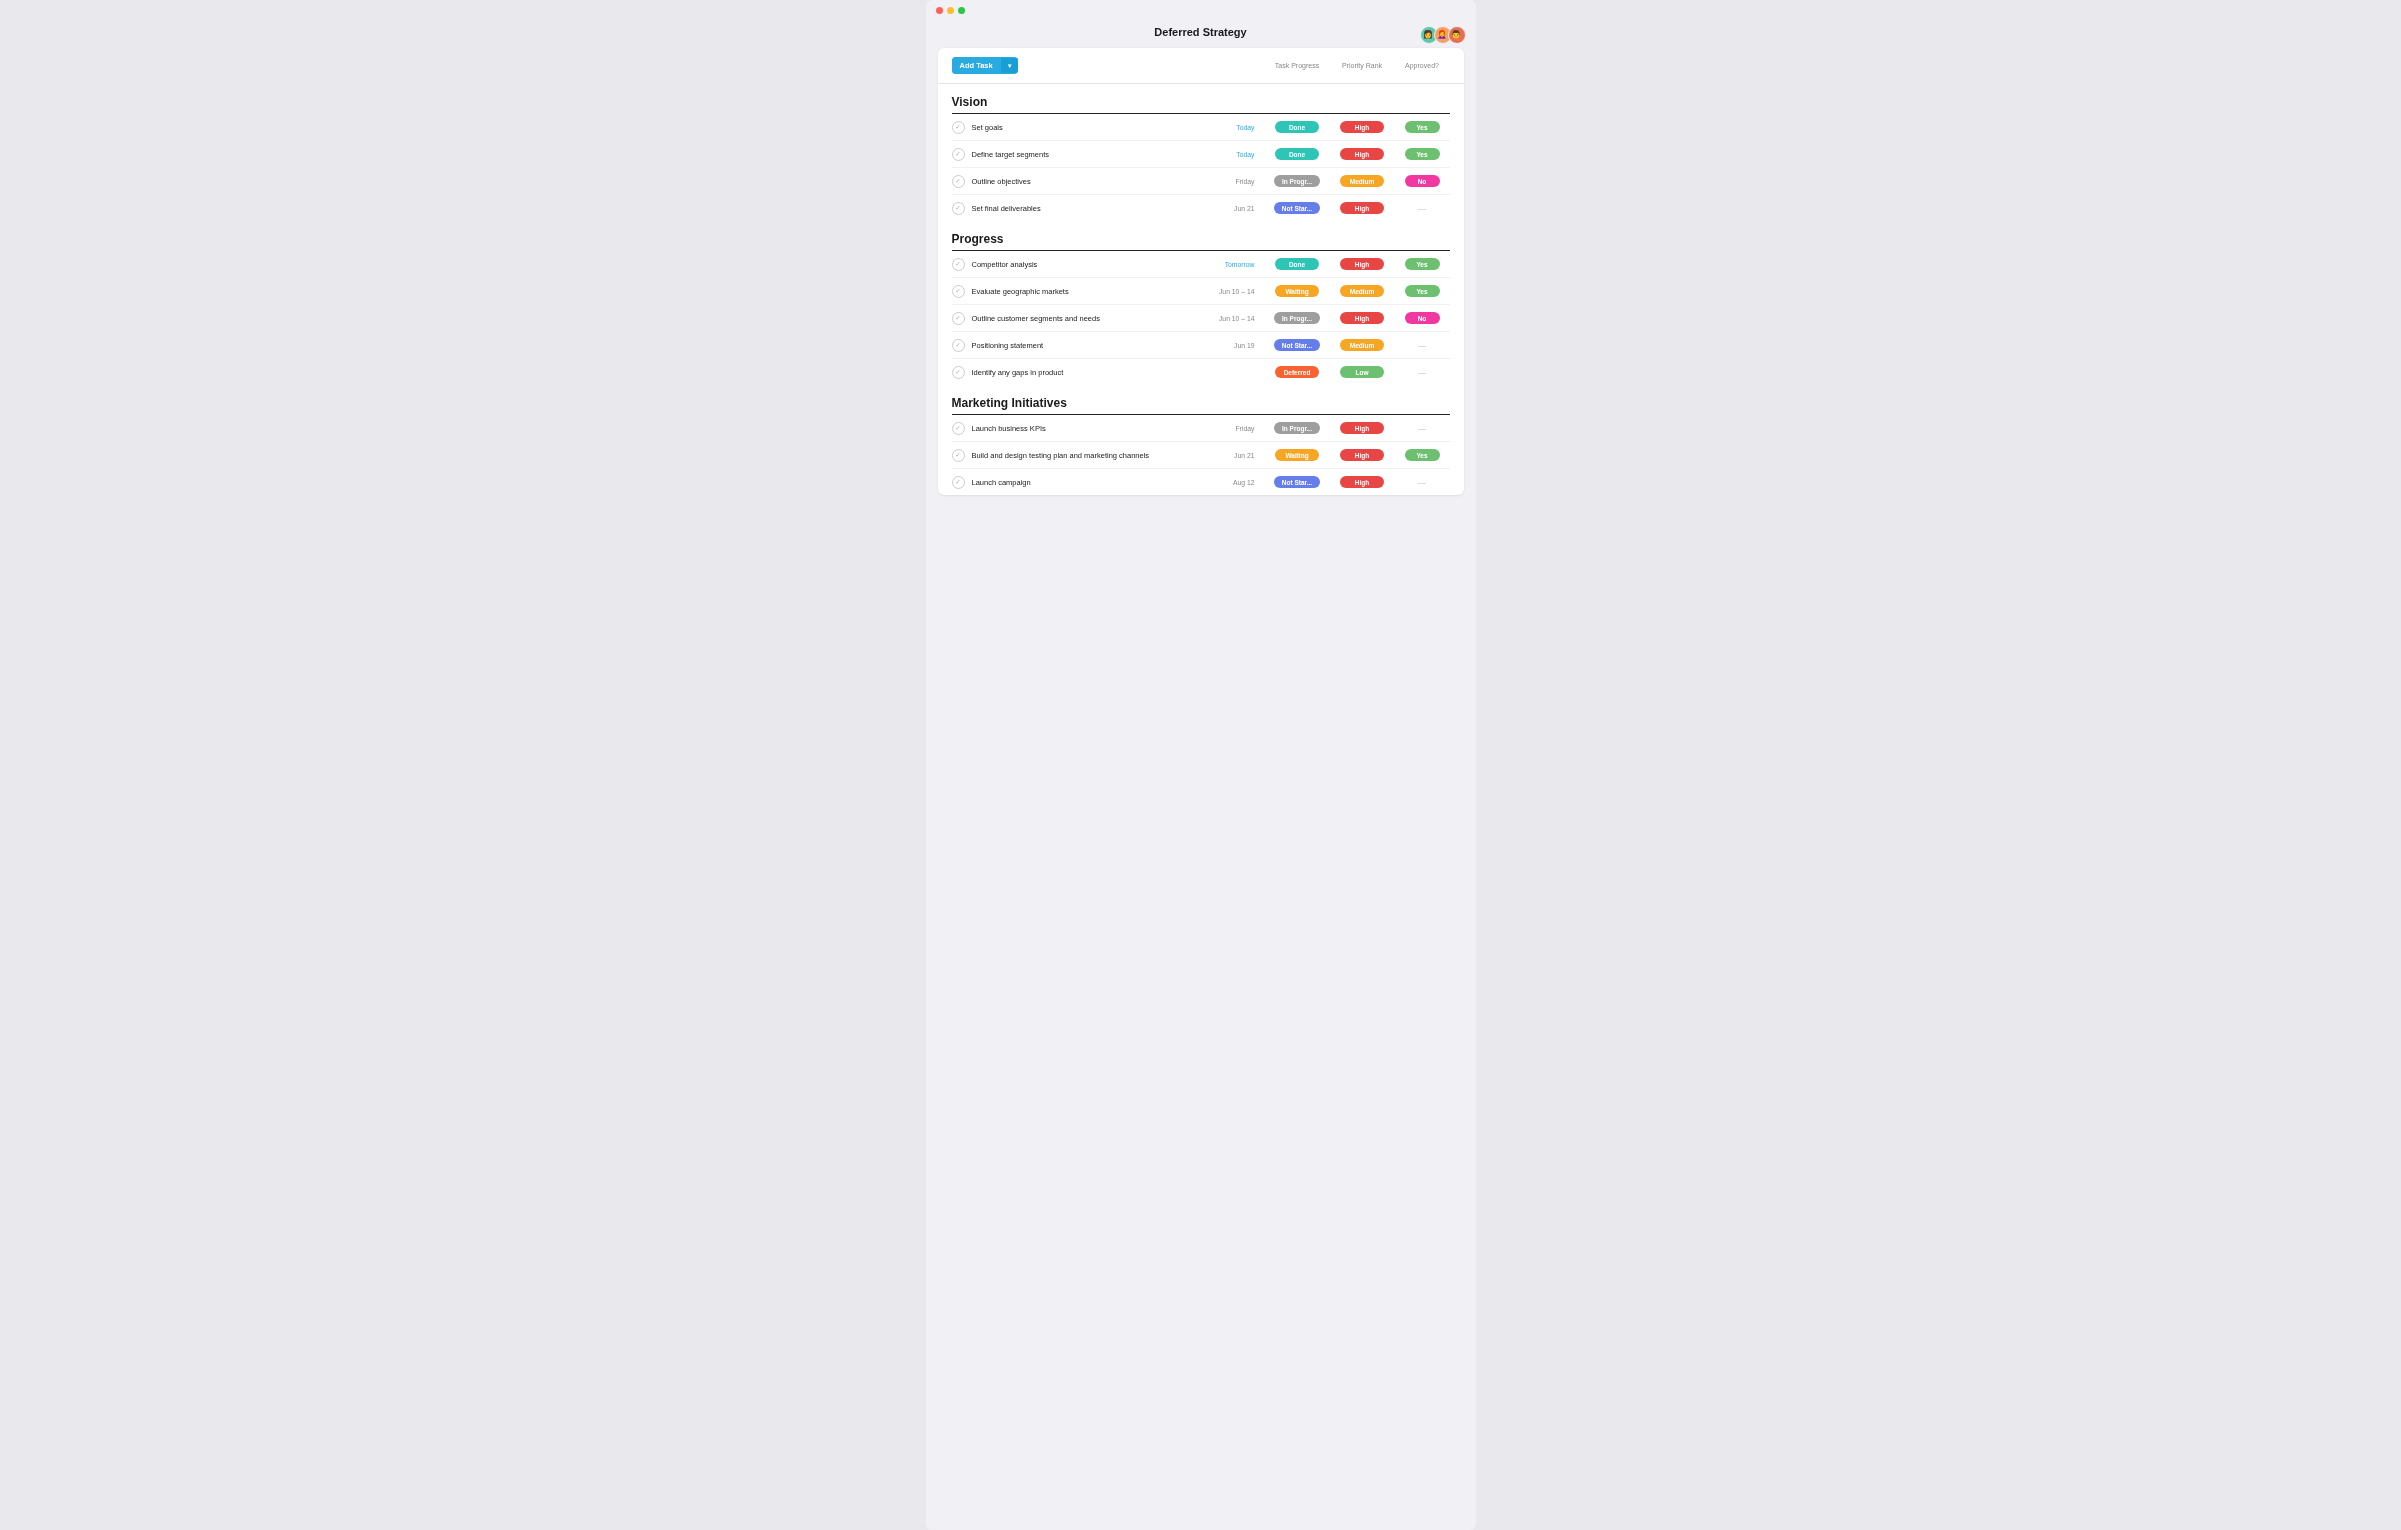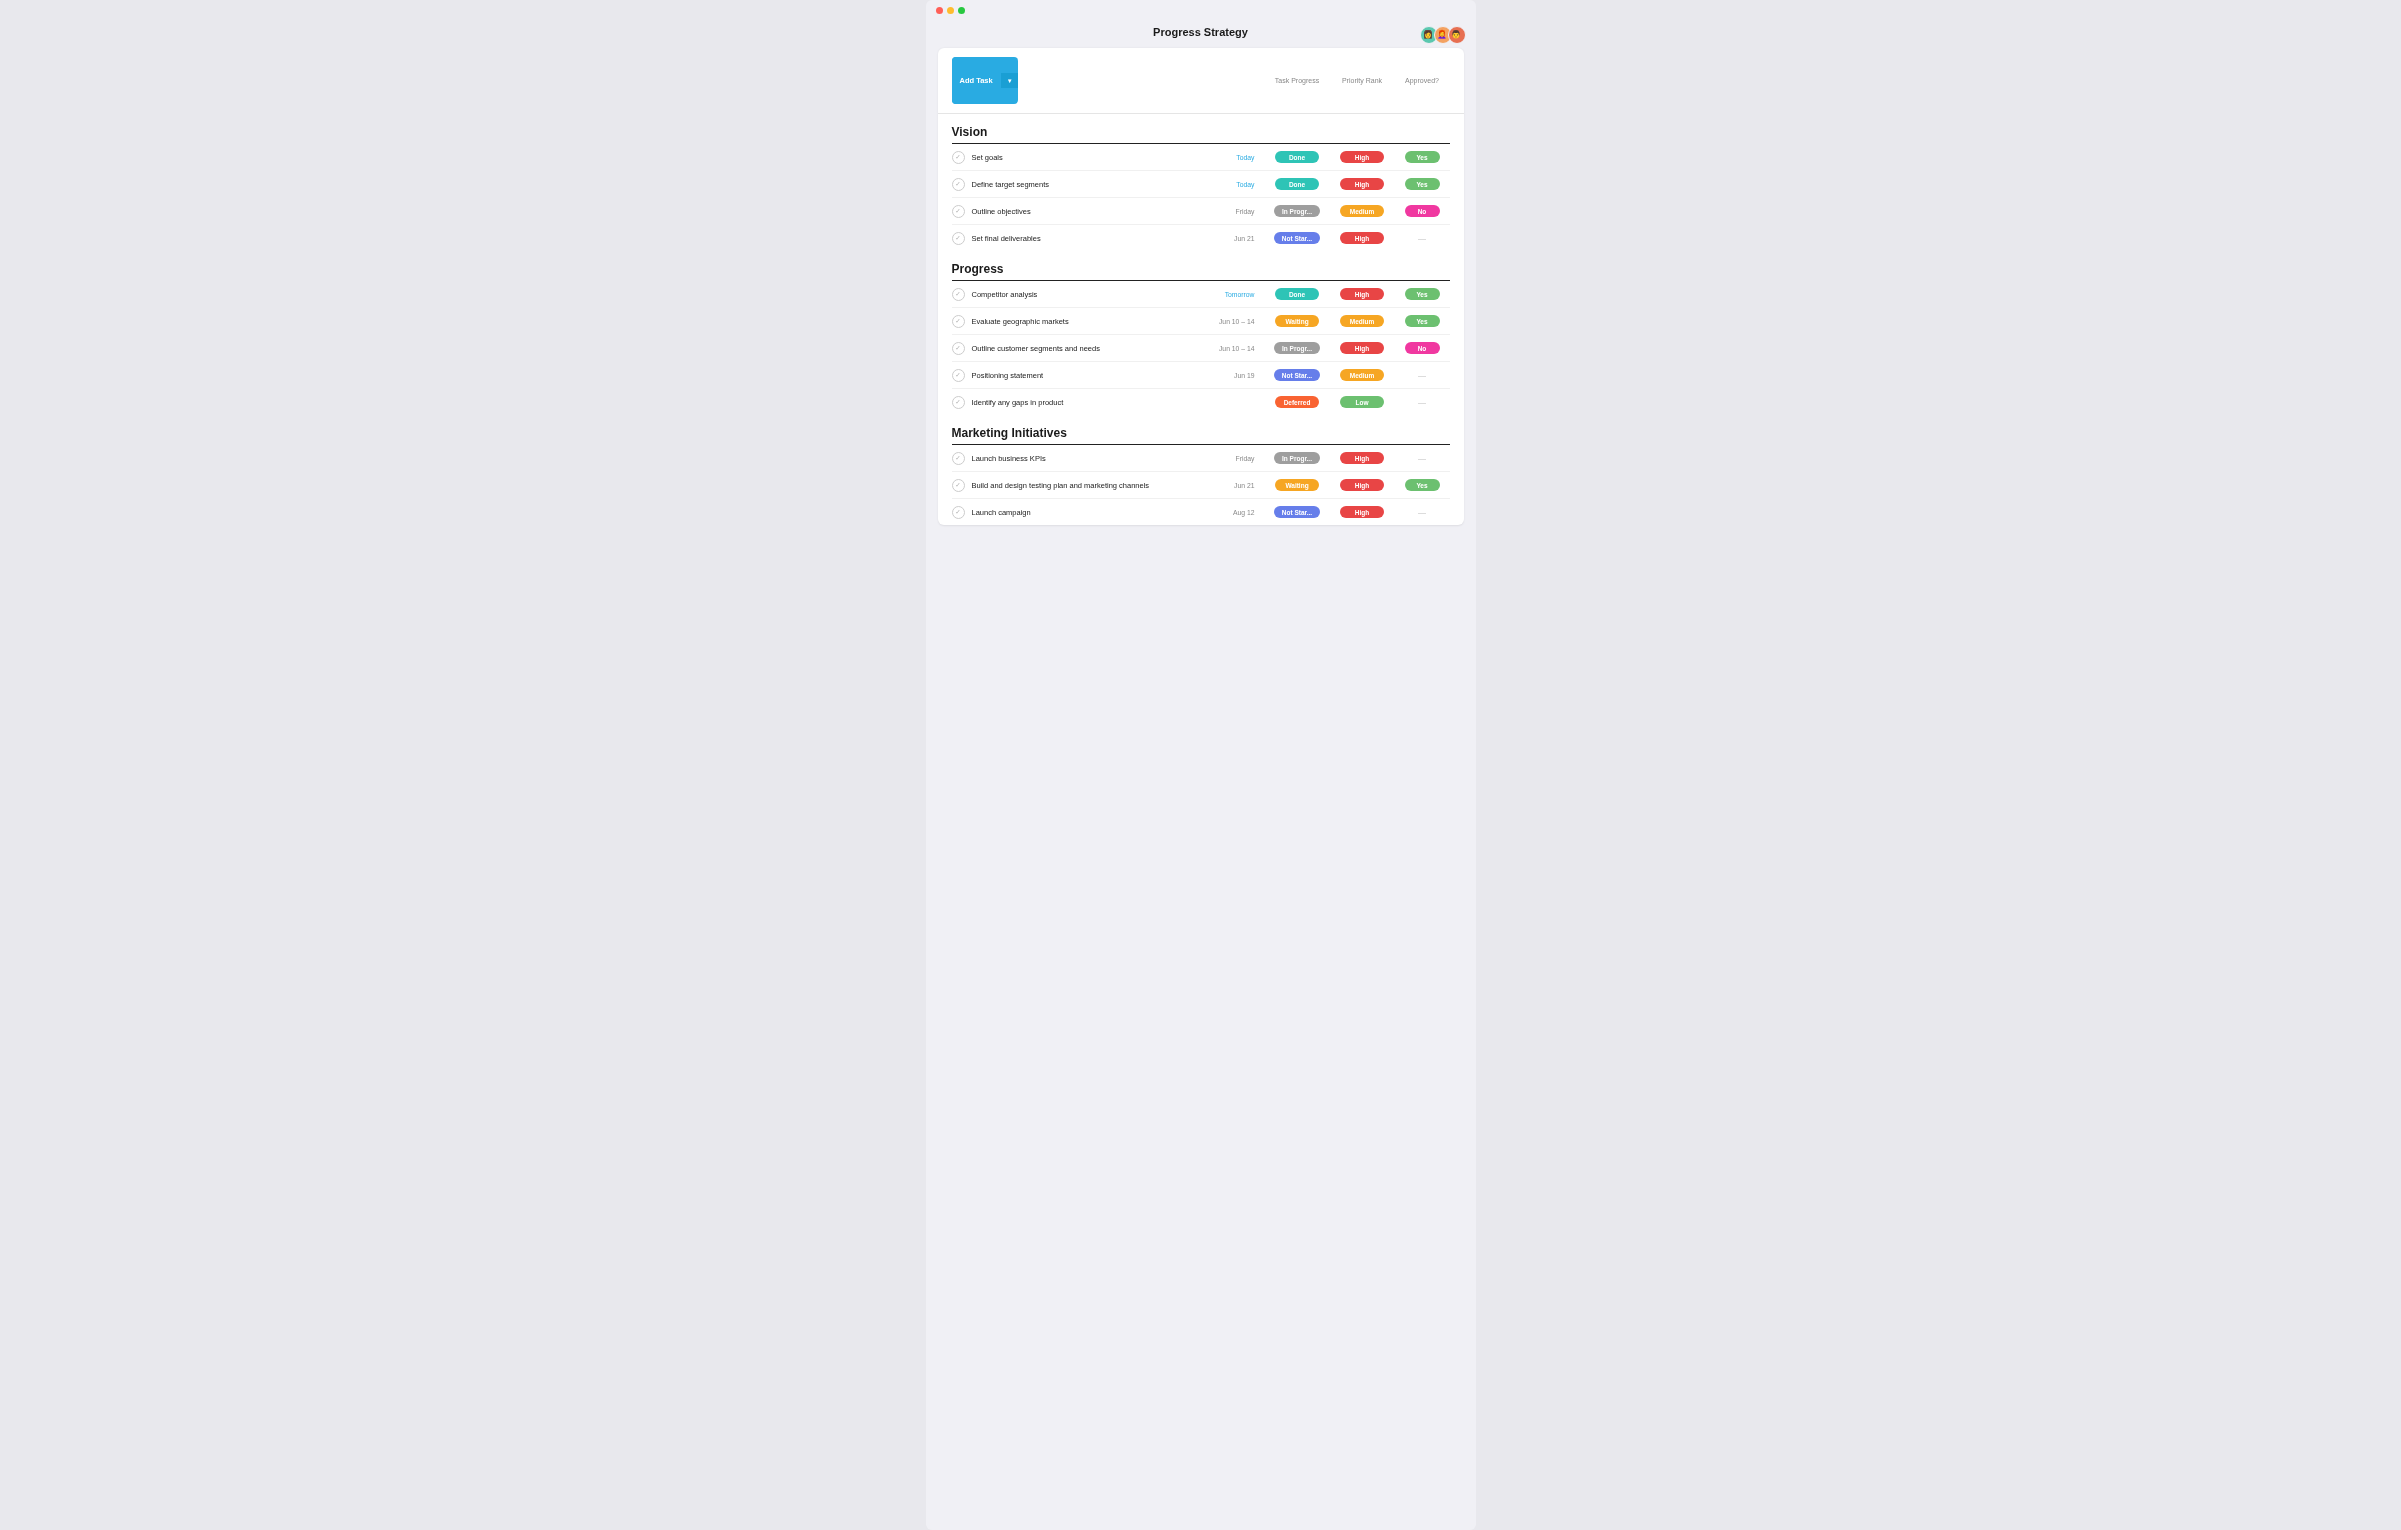--- a/index.html
+++ b/index.html
@@ -89,21 +89,21 @@
       background: #29abe2;
       color: #fff;
       border: none;
       border-radius: 4px;
       font-size: 7.5px;
       font-weight: 600;
       cursor: pointer;
       overflow: hidden;
     }
     .add-task-label {
-      padding: 19px 8px;
+      padding: 4px 8px;
       background: #29abe2;
     }
     .add-task-chevron {
       padding: 4.5px 5px;
       background: #1a9fd4;
       border-left: 0.5px solid #1a9fd4;
       font-size: 6px;
     }
     .col-headers {
       margin-left: auto;
@@ -236,21 +236,21 @@
 <div class="window">
   <div class="titlebar">
     <div class="traffic-lights">
       <div class="tl tl-red"></div>
       <div class="tl tl-yellow"></div>
       <div class="tl tl-green"></div>
     </div>
   </div>
 
   <div class="page-title-bar">
-    <h1 class="page-title">Progress Strategy</h1>
+    <h1 class="page-title">Deferred Strategy</h1>
     <div class="avatars">
       <div class="avatar av1">👩</div>
       <div class="avatar av2">👩‍🦰</div>
       <div class="avatar av3">👨</div>
     </div>
   </div>
 
   <div class="main-content">
     <div class="toolbar">
       <button class="add-task-btn">

